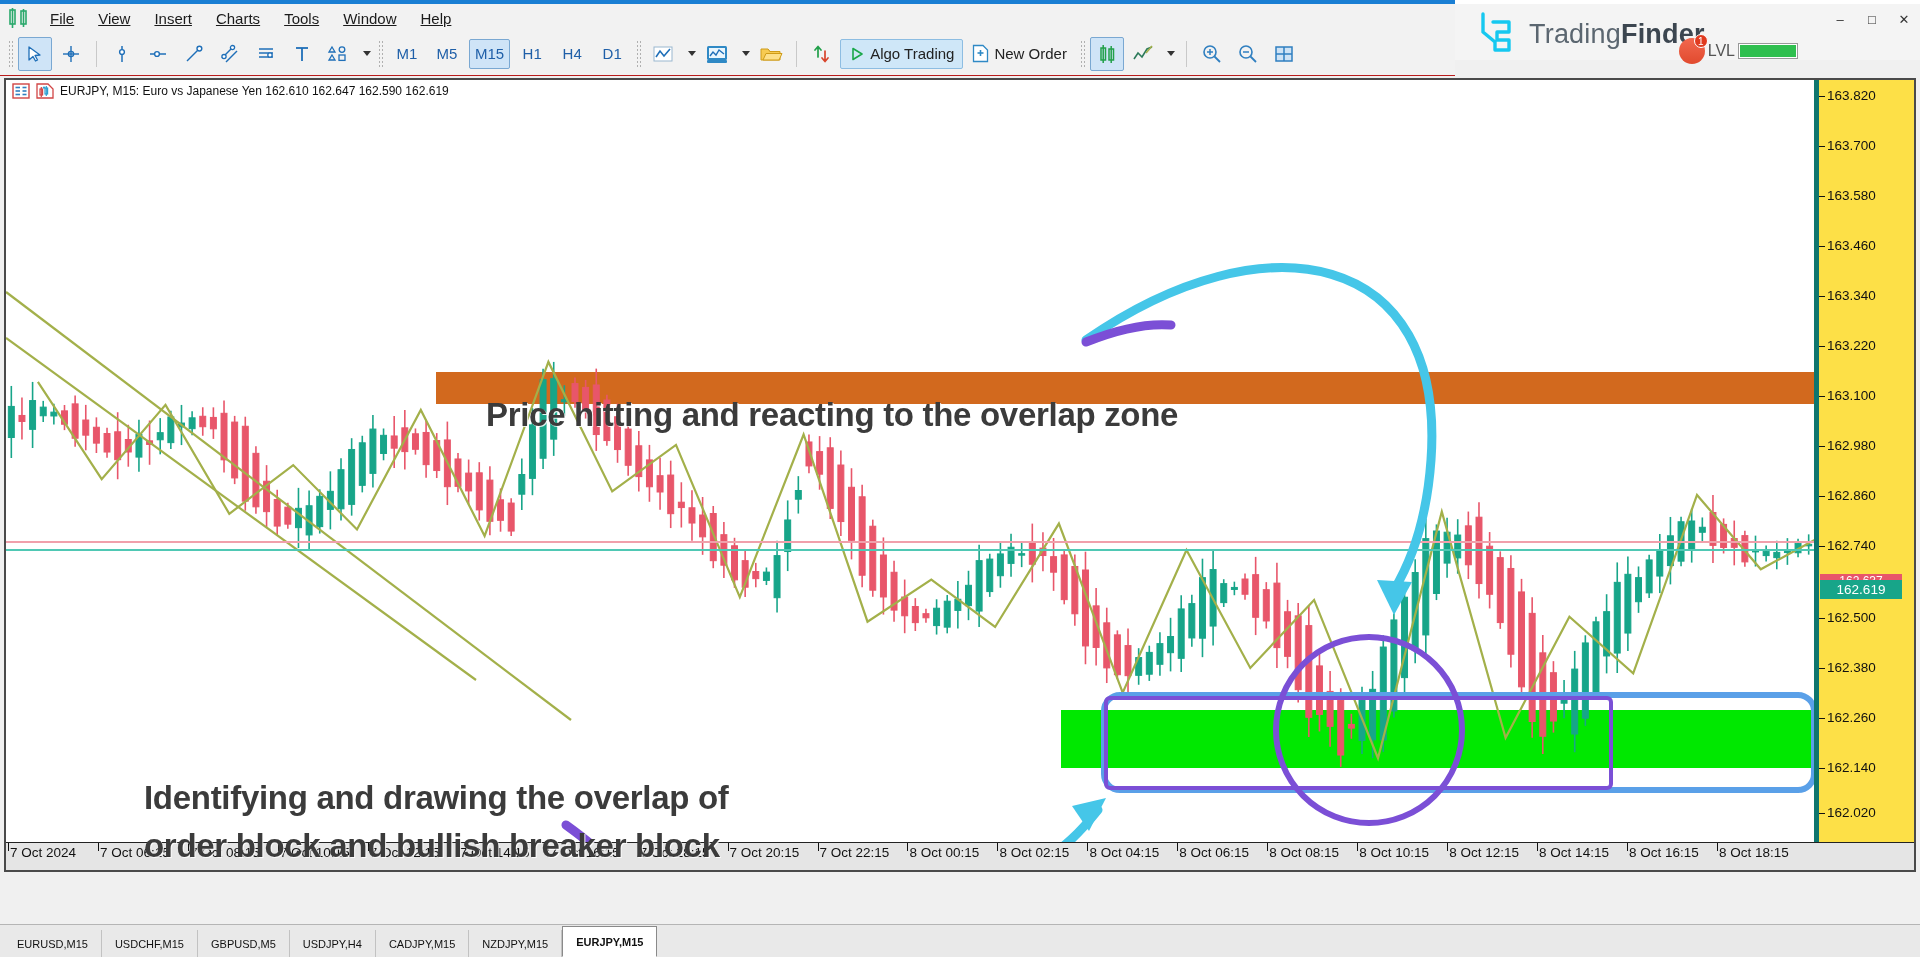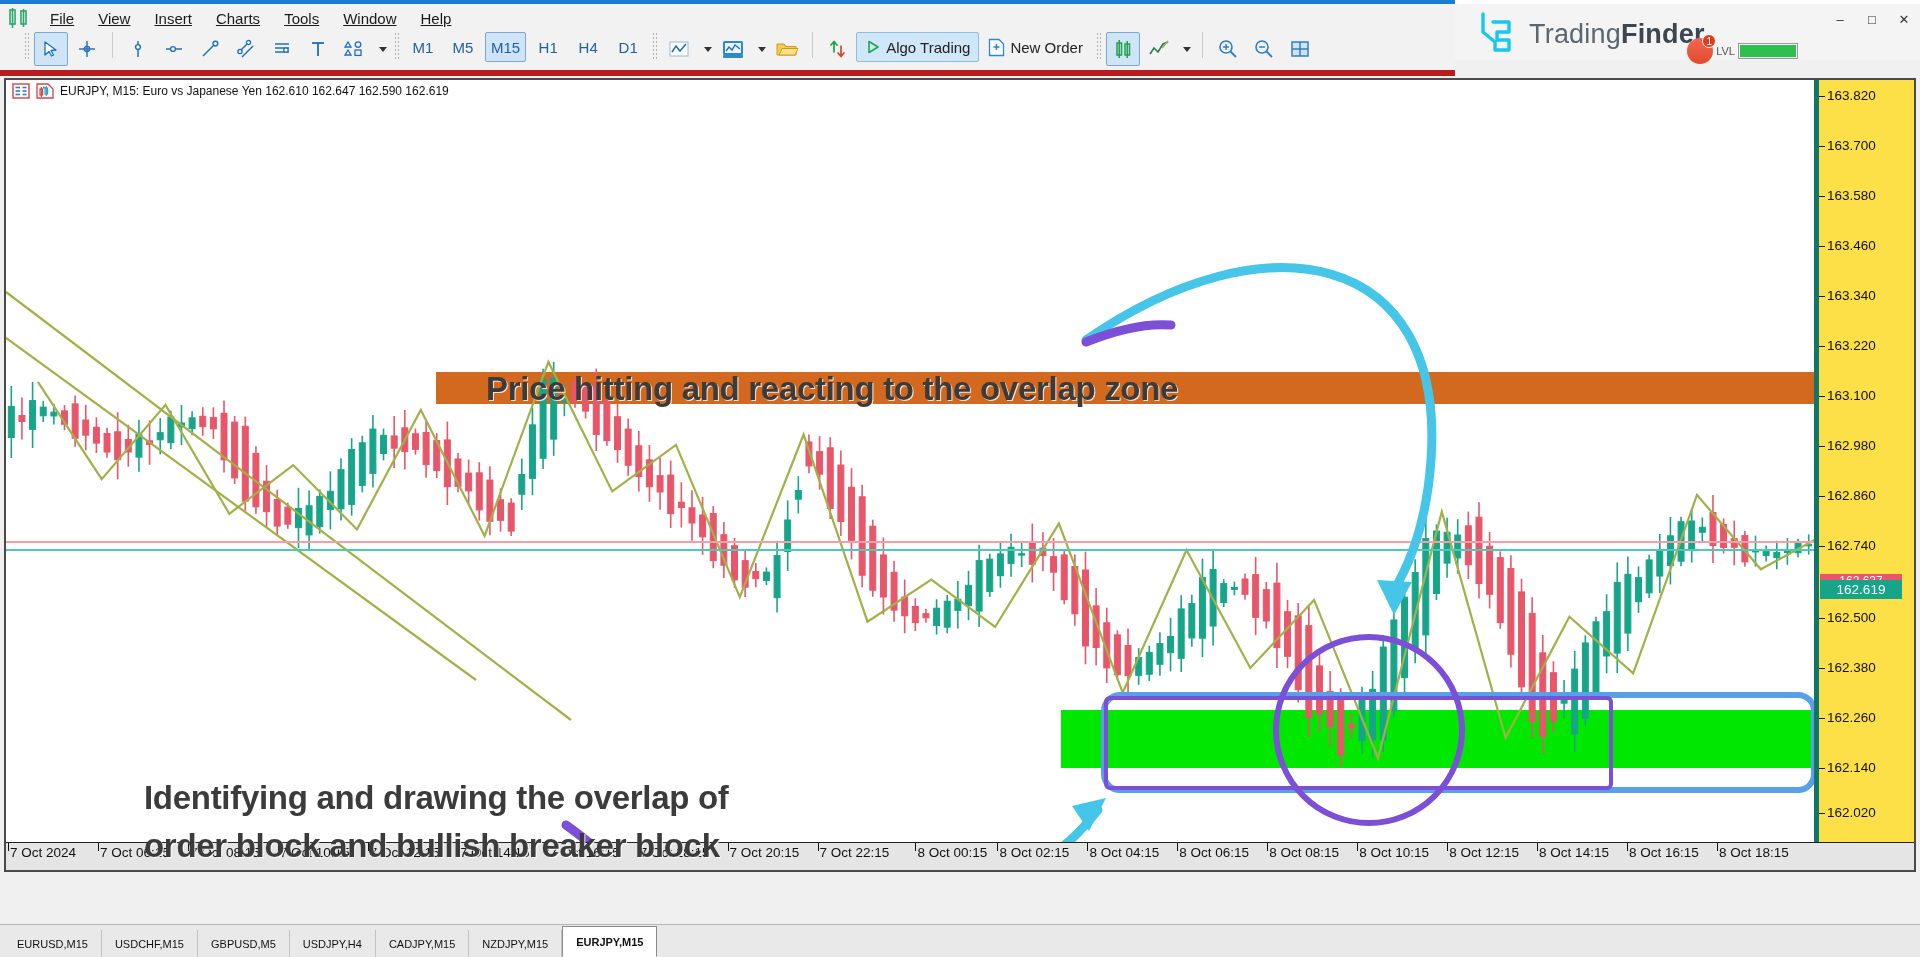--- a/index.html
+++ b/index.html
@@ -35,22 +35,22 @@
   .winbtn { width:32px; height:22px; display:flex; align-items:center; justify-content:center; font-size:13px; color:#333; }
 
   
   .brand { position:absolute; left:1475px; top:10px; display:flex; align-items:center; gap:10px; }
   .brand-text { font-size:27px; color:#5b6670; letter-spacing:0.2px; }
   .brand-text b { color:#3c4650; font-weight:700; }
 
   
   .toolbar {
     position:absolute; left:0; top:32px; width:1455px; height:44px;
-    background:#f2f2f2; display:flex; align-items:flex-start; padding-left:20px;
-    border-bottom:6px solid #b91c1c;
+    background:#f2f2f2; display:flex; align-items:center; padding-left:4px;
+    border-bottom:1px solid #b91c1c;
   }
   .tbtn {
     width:34px; height:34px; display:flex; align-items:center; justify-content:center;
     border:1px solid transparent; border-radius:2px; margin:0 1px;
   }
   .tbtn.active { background:#cfe4f7; border-color:#7aa8d2; }
   .tsep { width:1px; height:26px; background:#c9c9c9; margin:0 7px; }
   .tgrip { width:5px; height:28px; margin:0 4px;
     background-image: radial-gradient(circle, #b0b0b0 1px, transparent 1px);
     background-size: 3px 4px; }
@@ -64,21 +64,21 @@
     font-size:15px; color:#1f5fa8; border:1px solid transparent; border-radius:2px; margin:0 2px; padding:0 5px;
   }
   .tf-period.active { background:#cfe4f7; border-color:#7aa8d2; }
   .caret { width:0;height:0;border-left:4px solid transparent;border-right:4px solid transparent;border-top:5px solid #333; margin-left:3px;}
 
   .acct-badge { position:absolute; right:122px; top:38px; display:flex; align-items:center; gap:3px; }
   .acct-bubble { position:relative; width:26px;height:26px;border-radius:50%;
      background:linear-gradient(#f2684f,#e14a2e); }
   .acct-count { position:absolute; right:-3px; top:-4px; background:#e03a1f; color:#fff;
      font-size:10px; width:14px;height:14px;border-radius:50%;display:flex;align-items:center;justify-content:center; border:1px solid #fff;}
-  .lvl-label { font-size:11px; color:#555; }
+  .lvl-label { font-size:16px; color:#555; }
   .lvl-bar { width:60px;height:16px;border:1px solid #999;background:#fff; position:relative;}
   .lvl-bar i { position:absolute; left:1px; top:1px; bottom:1px; width:56px; background:#2fbf4f; display:block;}
 
   
   .chartwin {
     position:absolute; left:4px; top:78px; width:1912px; height:794px;
     border:2px solid #4a4a4a; background:#ffffff; overflow:hidden;
   }
   .chart-info {
     position:absolute; left:0; top:0; height:22px; display:flex; align-items:center;
@@ -768,21 +768,21 @@
 
         <path d="M1080 262 C1110 250 1140 243 1165 245" fill="none" stroke="#7b4fd6" stroke-width="9" stroke-linecap="round"></path>
 
         <g>
           <path d="M610 790 C700 880 880 880 1010 800 C1060 770 1080 745 1092 730" fill="none" stroke="#45c6e8" stroke-width="9" stroke-linecap="round"></path>
           <polygon points="1100,718 1066,726 1083,751" fill="#45c6e8"></polygon>
         </g>
         <path d="M560 745 C578 758 596 772 610 788" fill="none" stroke="#7b4fd6" stroke-width="9" stroke-linecap="round"></path>
       </svg>
 
-      <div class="anno" style="left:480px; top:288px;">Price hitting and reacting to the overlap zone</div>
+      <div class="anno" style="left:480px; top:314px;">Price hitting and reacting to the overlap zone</div>
       <div class="anno" style="left:138px; top:697px;">Identifying and drawing the overlap of</div>
       <div class="anno" style="left:138px; top:745px;">order block and bullish breaker block</div>
     </div>
 
     <div class="priceaxis">
       <div id="price-ticks">
           <div class="pa-tick" style="top: 8px;"><span>163.820</span></div>
           <div class="pa-tick" style="top: 58px;"><span>163.700</span></div>
           <div class="pa-tick" style="top: 108px;"><span>163.580</span></div>
           <div class="pa-tick" style="top: 158px;"><span>163.460</span></div>
@@ -808,21 +808,21 @@
           <div class="ta-tick" style="left: 4px;">7 Oct 2024</div>
           <div class="ta-tick" style="left: 93.948px;">7 Oct 06:15</div>
           <div class="ta-tick" style="left: 183.896px;">7 Oct 08:15</div>
           <div class="ta-tick" style="left: 273.844px;">7 Oct 10:15</div>
           <div class="ta-tick" style="left: 363.792px;">7 Oct 12:15</div>
           <div class="ta-tick" style="left: 453.74px;">7 Oct 14:15</div>
           <div class="ta-tick" style="left: 543.688px;">7 Oct 16:15</div>
           <div class="ta-tick" style="left: 633.636px;">7 Oct 18:15</div>
           <div class="ta-tick" style="left: 723.584px;">7 Oct 20:15</div>
           <div class="ta-tick" style="left: 813.532px;">7 Oct 22:15</div>
-          <div class="ta-tick" style="left: 903.48px; margin-left: 8px;">8 Oct 00:15</div>
+          <div class="ta-tick" style="left: 903.48px;">8 Oct 00:15</div>
           <div class="ta-tick" style="left: 993.428px;">8 Oct 02:15</div>
           <div class="ta-tick" style="left: 1083.38px;">8 Oct 04:15</div>
           <div class="ta-tick" style="left: 1173.32px;">8 Oct 06:15</div>
           <div class="ta-tick" style="left: 1263.27px;">8 Oct 08:15</div>
           <div class="ta-tick" style="left: 1353.22px;">8 Oct 10:15</div>
           <div class="ta-tick" style="left: 1443.17px;">8 Oct 12:15</div>
           <div class="ta-tick" style="left: 1533.12px;">8 Oct 14:15</div>
           <div class="ta-tick" style="left: 1623.06px;">8 Oct 16:15</div>
           <div class="ta-tick" style="left: 1713.01px;">8 Oct 18:15</div>
         </div>

